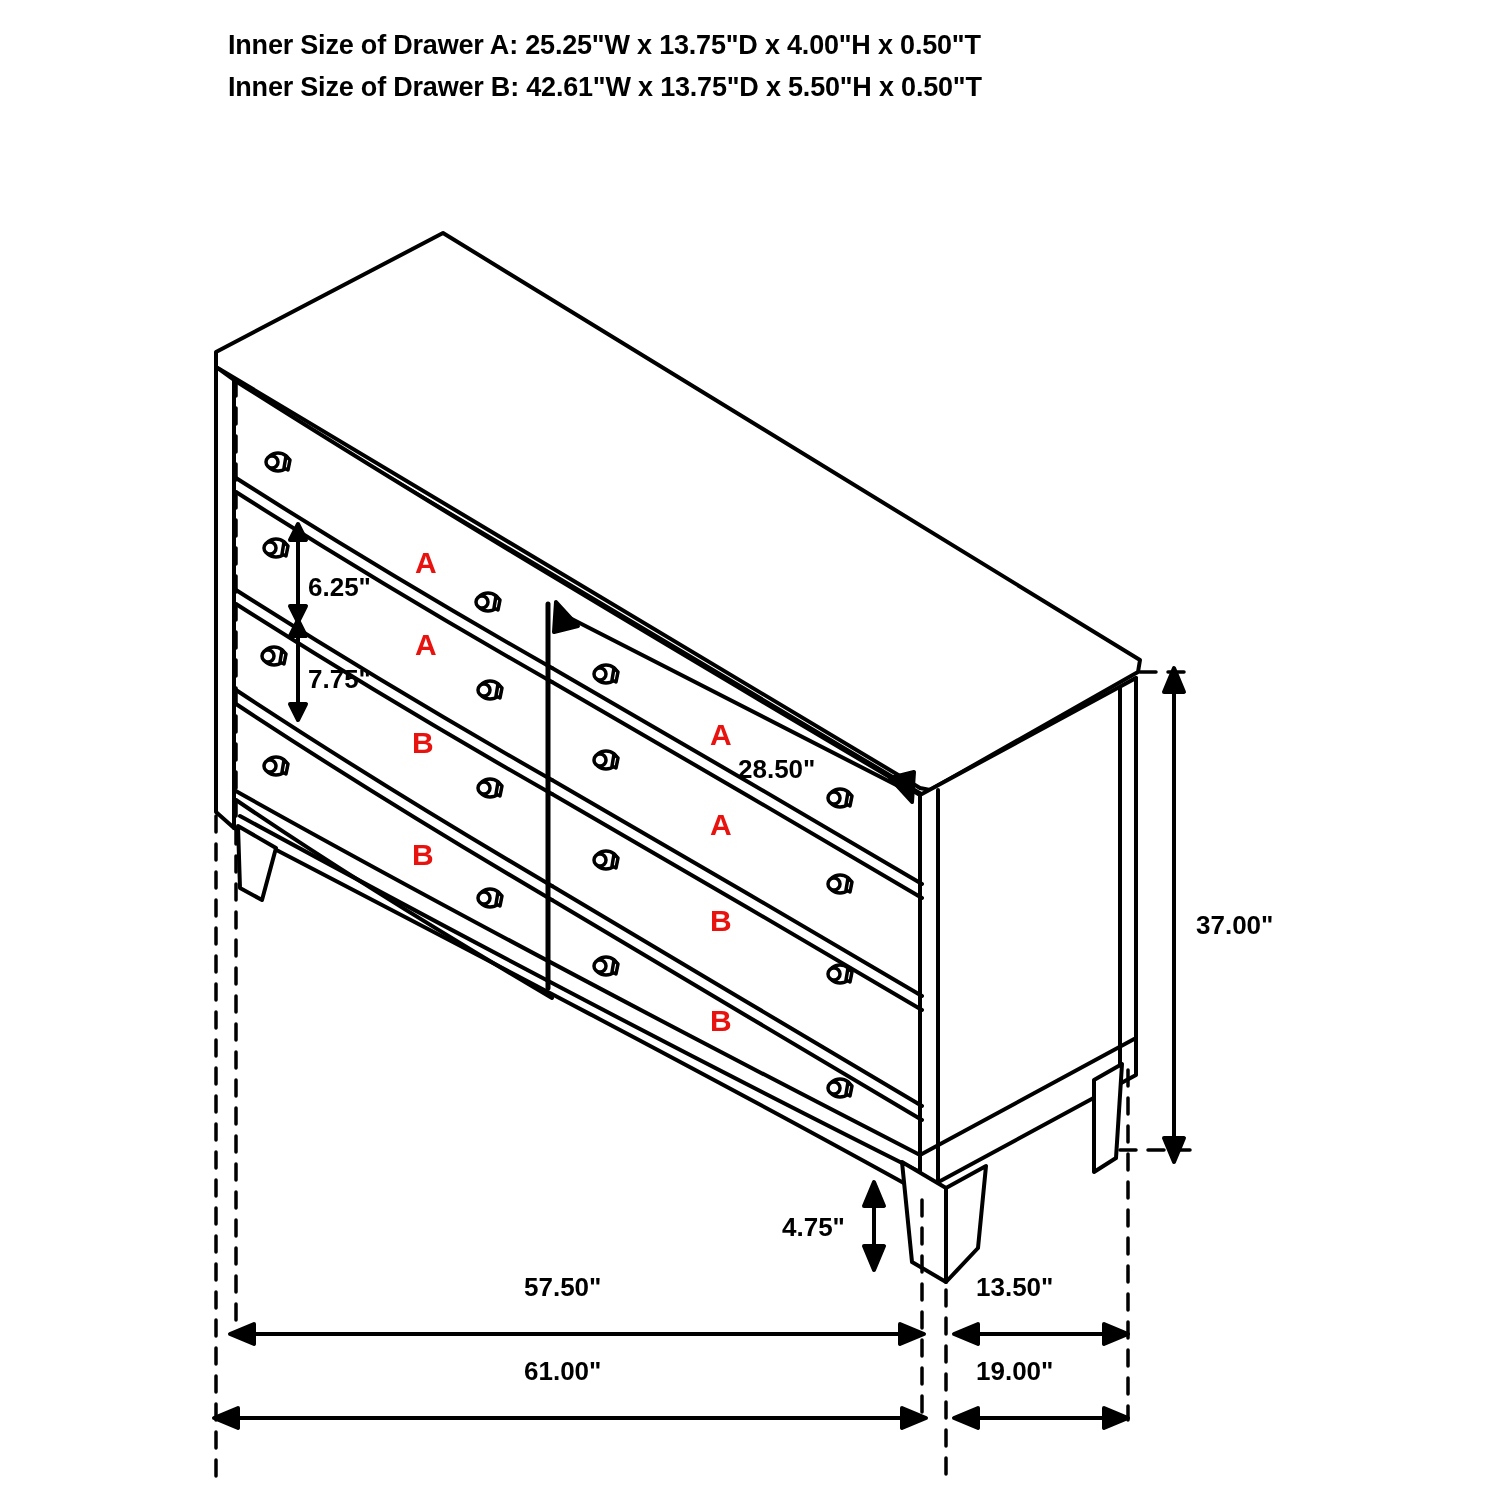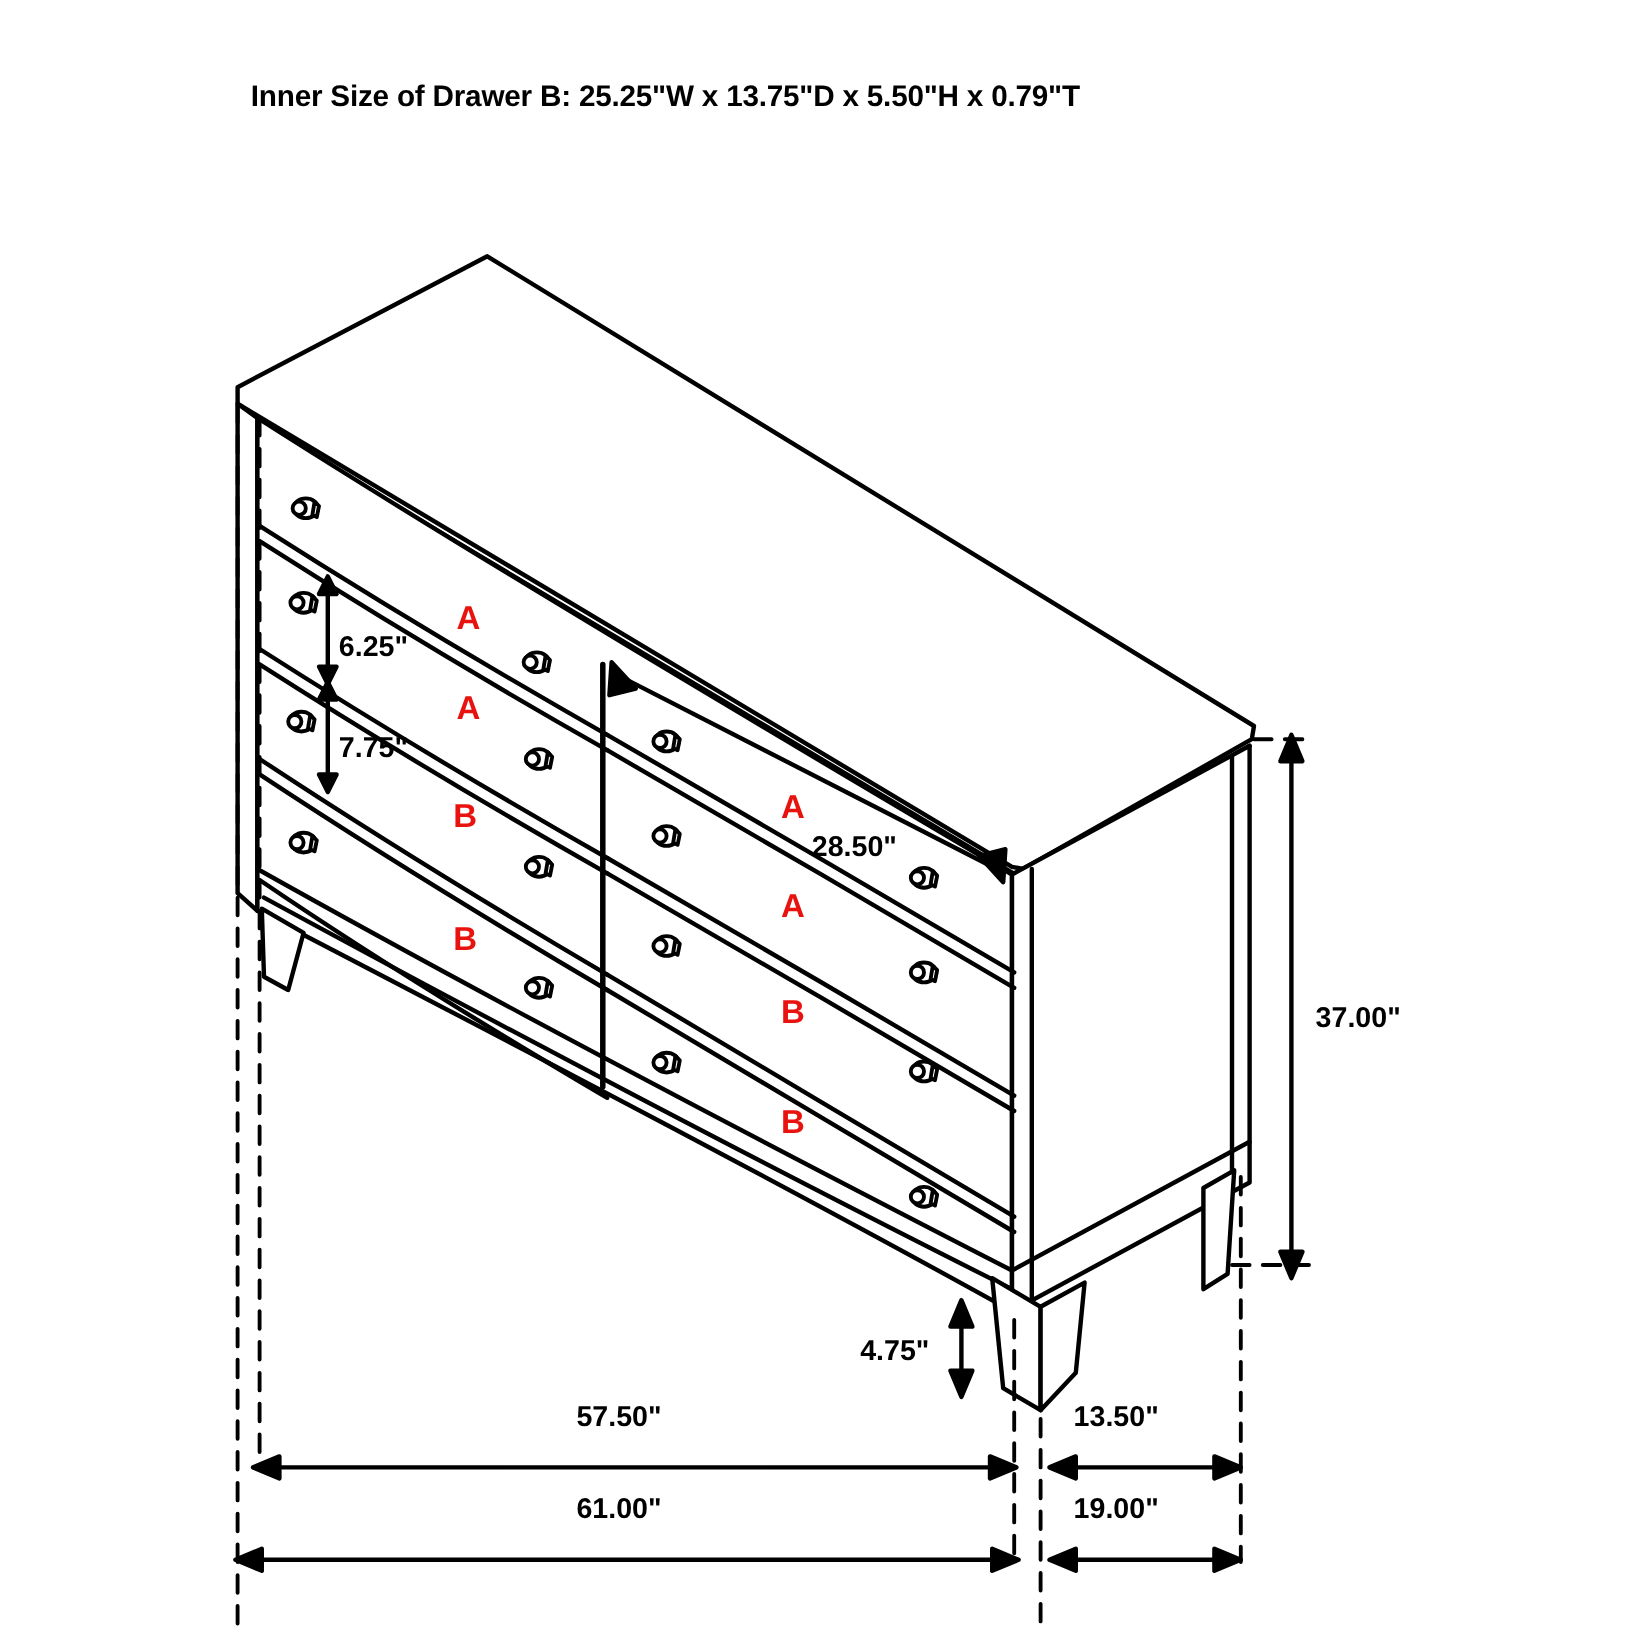--- a/index.html
+++ b/index.html
@@ -46,21 +46,22 @@
     color: #e8130f;
     white-space: nowrap;
   }
   svg { position: absolute; left: 0; top: 0; }
 </style>
 </head>
 <body>
 
 <div id="stage">
 
-  <div class="hdr" id="hdr-b">Inner Size of Drawer B: 25.25"W x 13.75"D x 5.50"H x 0.79"T</div>
+  <div class="hdr" id="hdr-a">Inner Size of Drawer A: 25.25"W x 13.75"D x 4.00"H x 0.50"T</div>
+  <div class="hdr" id="hdr-b">Inner Size of Drawer B: 42.61"W x 13.75"D x 5.50"H x 0.50"T</div>
 
   <svg width="1500" height="1500" viewBox="0 0 1500 1500">
     <g fill="none" stroke="#000" stroke-width="4" stroke-linejoin="round" stroke-linecap="round">
 
       <path fill="#ffffff" d="M 216,352 L 443,233 L 1140,660 L 1138,672 L 930,790 L 920,788 L 216,367 Z"></path>
 
       <path fill="none" d="M 222,378 L 928,798"></path>
       <path fill="none" d="M 928,798 L 1136,678"></path>
 
       <path fill="#ffffff" d="M 216,367 L 234,380 L 234,828 L 216,812 Z"></path>

